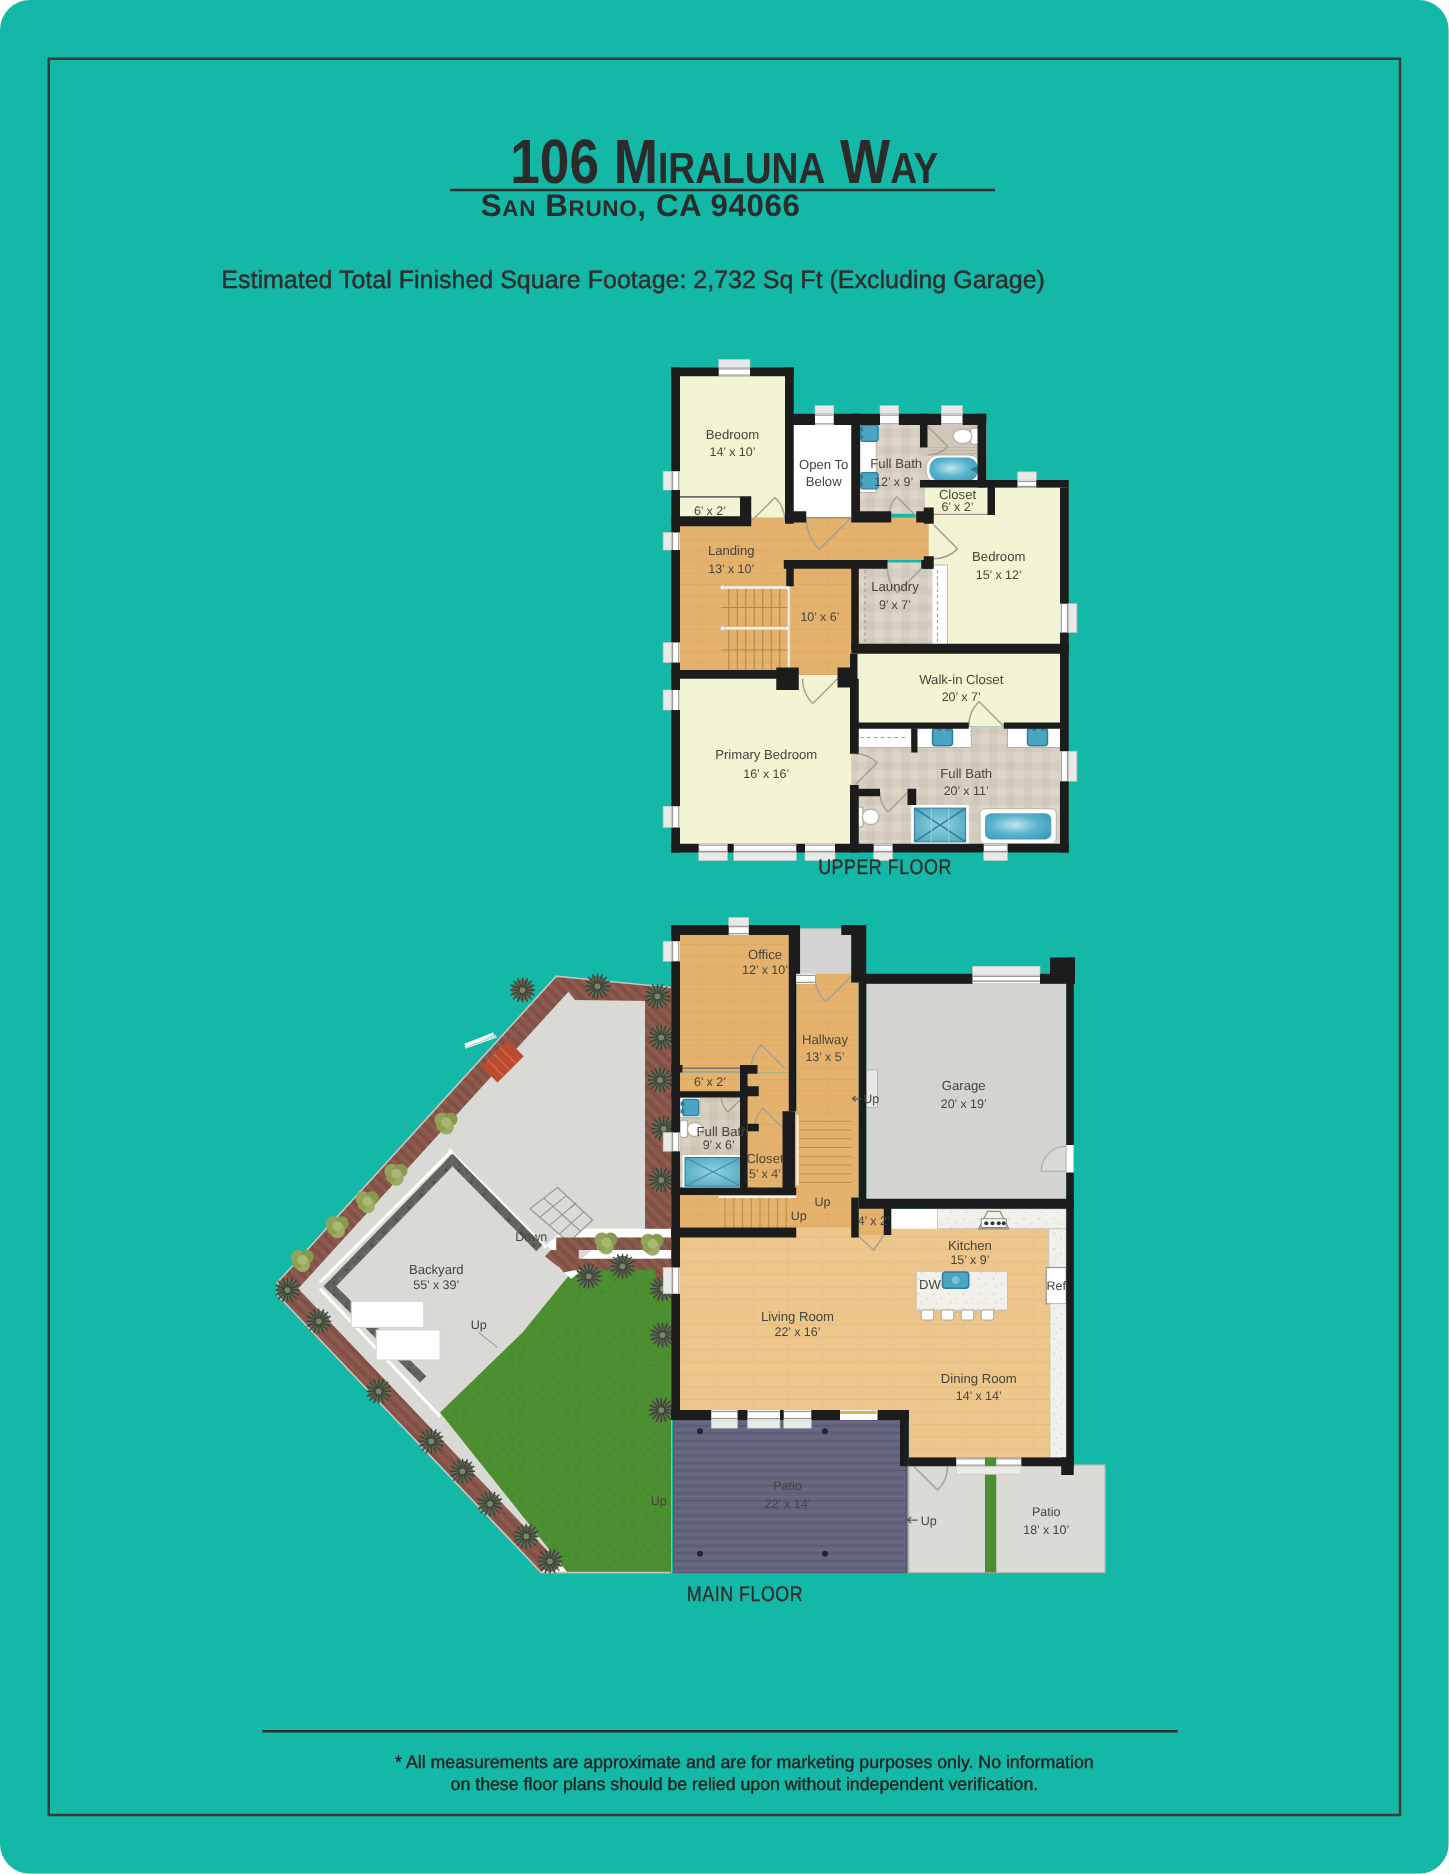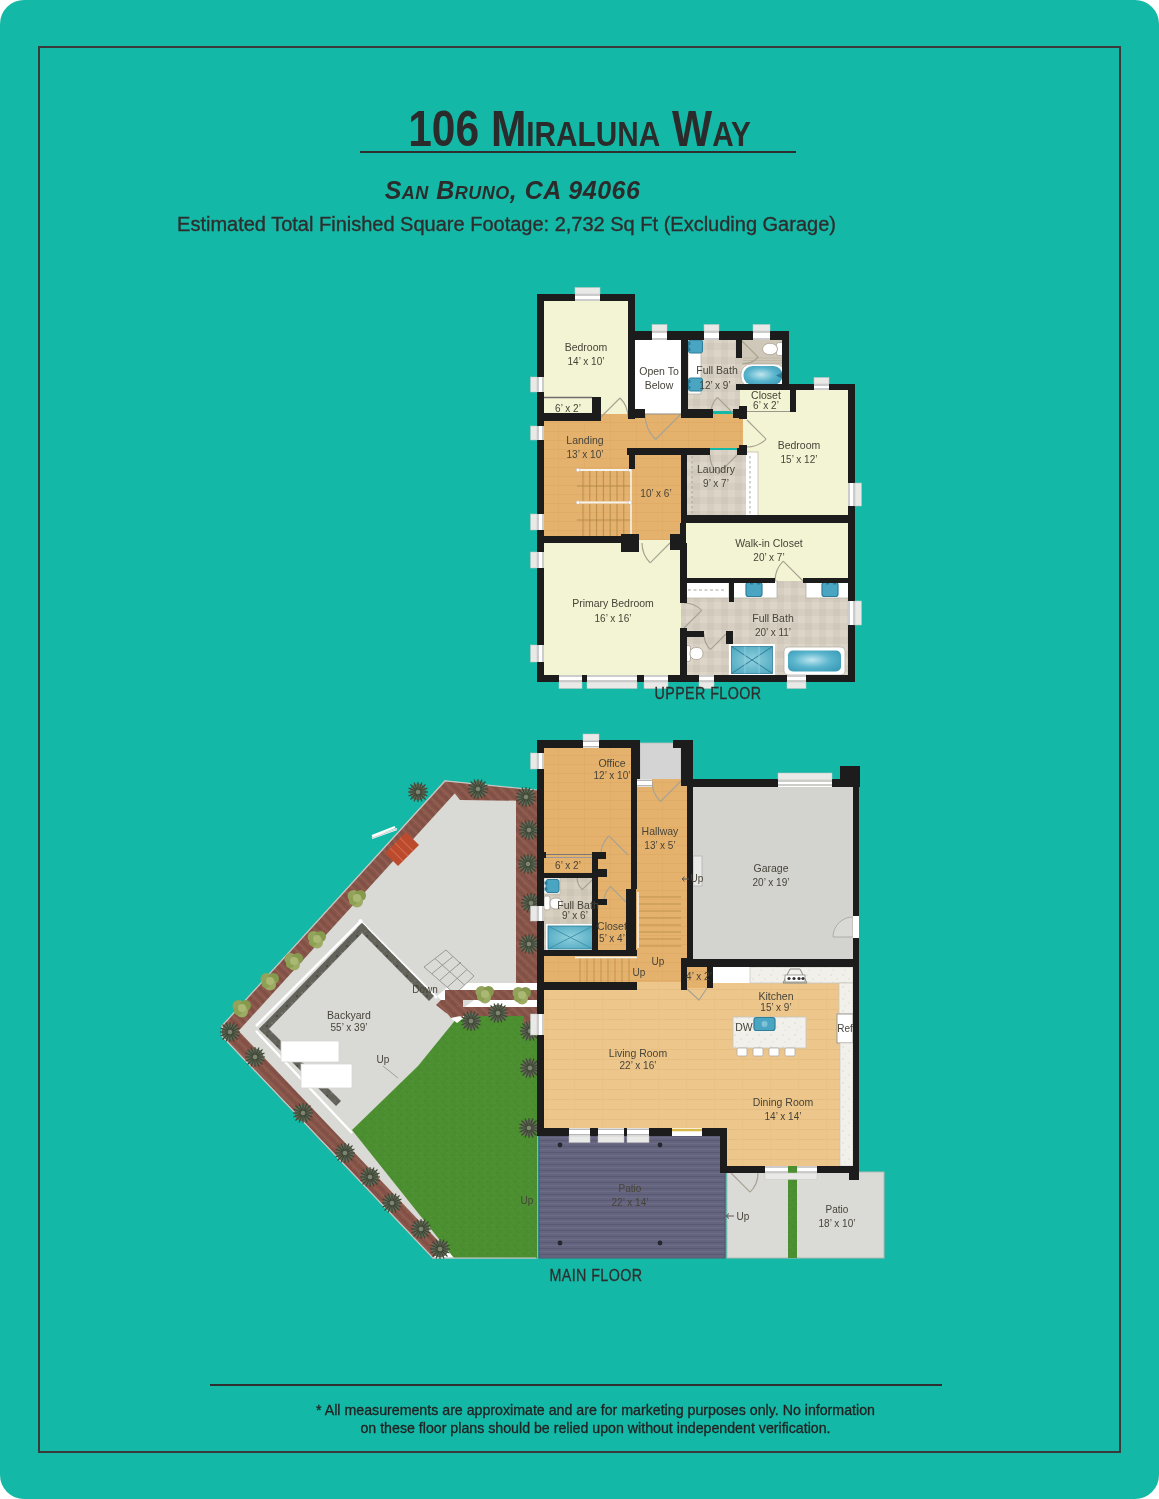--- a/index.html
+++ b/index.html
@@ -4,22 +4,22 @@
 <style>
   html,body{margin:0;padding:0;background:#ffffff;}
   .page{position:relative;width:1159px;height:1499px;background:#14b8a6;overflow:hidden;
         font-family:"Liberation Sans",sans-serif;border-radius:24px;}
   .border-box{position:absolute;left:38px;top:46px;width:1079px;height:1403px;
         border:2px solid #3a3a3a;}
   .title{position:absolute;left:0;top:104px;width:1159px;text-align:center;
         font-size:50px;font-weight:bold;color:#2b2b2b;font-variant:small-caps;letter-spacing:0px;
         transform:scaleX(0.85);transform-origin:50% 50%;line-height:50px;}
   .title-rule{position:absolute;left:360px;top:151px;width:436px;height:2px;background:#2f2f2f;}
-  .subtitle{position:absolute;left:0;top:176px;width:1025px;text-align:center;
-        font-size:25px;font-weight:bold;color:#2b2b2b;font-variant:small-caps;letter-spacing:0.5px;font-style:italic;}
+  .subtitle{position:absolute;left:0;top:151px;width:1025px;text-align:center;
+        font-size:25px;font-weight:bold;color:#2b2b2b;font-variant:small-caps;letter-spacing:0.5px;}
   .sqft{position:absolute;left:0;top:213px;width:1013px;text-align:center;
         font-size:20px;color:#2e2e2e;-webkit-text-stroke:0.35px #2e2e2e;}
   .floor-label{position:absolute;text-align:center;font-size:17px;color:#2e2e2e;letter-spacing:0.5px;transform:scaleX(0.84);-webkit-text-stroke:0.3px #2e2e2e;}
   .upper-label{left:608px;top:684px;width:200px;}
   .main-label{left:496px;top:1266px;width:200px;}
   .bottom-rule{position:absolute;left:210px;top:1384px;width:732px;height:2px;background:#2f2f2f;}
   .disclaimer{position:absolute;left:16px;top:1402px;width:1159px;text-align:center;
         font-size:14.2px;color:#222;line-height:17.5px;-webkit-text-stroke:0.3px #222;}
   svg{position:absolute;display:block;}
   svg text{font-family:"Liberation Sans",sans-serif;fill:#3d3a35;}

